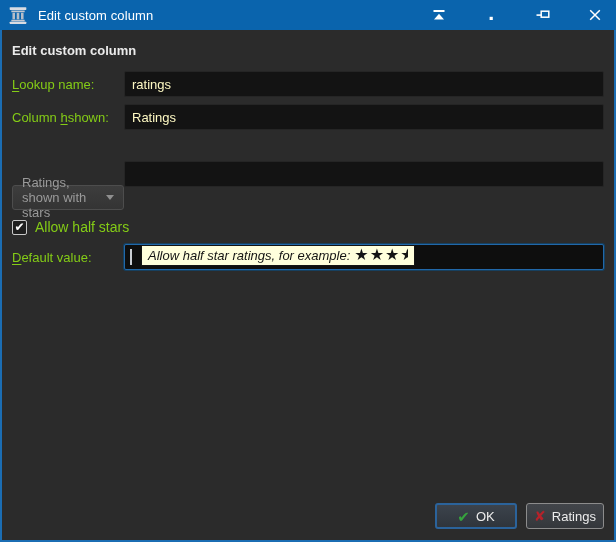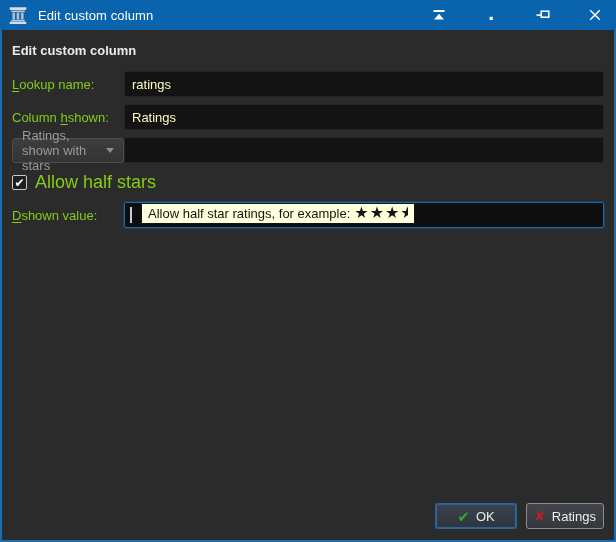--- a/index.html
+++ b/index.html
@@ -64,21 +64,21 @@
     outline: none;
   }
 
   .combo {
     height: 25px;
     background: linear-gradient(#3d3d3d, #343434);
     border: 1px solid #4d4d4d;
     border-radius: 3px;
     display: flex; align-items: center;
     padding: 0 9px;
-    color: #9a9a9a; font-size: 13px;
+    color: #9a9a9a; font-size: 13px; margin-top: 48px;
   }
   .combo-arrow {
     margin-left: auto;
     width: 0; height: 0;
     border-left: 4.5px solid transparent;
     border-right: 4.5px solid transparent;
     border-top: 5px solid #8f8f8f;
   }
 
   .check-row {
@@ -88,21 +88,21 @@
   }
   .checkbox {
     width: 15px; height: 15px;
     background: #1f1f1f;
     border: 1px solid #c9c9c9;
     border-radius: 2px;
     display: inline-flex; align-items: center; justify-content: center;
     color: #ffffff; font-size: 12px; line-height: 1;
     margin-right: 8px;
   }
-  .check-row .lbl { font-size: 18px; }
+  .check-row .lbl { font-size: 14px; }
 
   .dv-wrap { position: relative; }
   .txt.focused {
     border: 1px solid #2168a9;
     background: #0e0e0e;
     box-shadow: 0 0 0 1px #17405f;
   }
   .caret {
     position: absolute; left: 6px; top: 5px;
     width: 2px; height: 16px; background: #c9cdd2;
@@ -110,20 +110,21 @@
   .tooltip {
     position: absolute; left: 17px; top: 1px;
     background: #ffffdc;
     border: 1px solid #141414;
     color: #141414;
     font-size: 13px;
     padding: 1px 6px 2px 6px;
     white-space: nowrap;
     display: flex; align-items: center;
     z-index: 5;
+    font-style: italic;
   }
   .tooltip .stars { font-size: 16px; line-height: 1; margin-left: 4px; letter-spacing: 1px; }
   .half-star {
     display: inline-block; width: 8px; overflow: hidden;
     font-size: 16px; line-height: 1; white-space: nowrap;
   }
 
   .spacer { flex: 1; }
 
   
@@ -211,21 +212,21 @@
 
       <input class="txt" type="text" value="" style="">
 
       <div class="check-row">
         <span class="checkbox">
             <span>✔</span>
           </span>
         <span class="lbl">Allow half stars</span>
       </div>
 
-      <span class="lbl"><span></span><span class="mn">D</span><span>shown value:</span></span>
+      <span class="lbl"><span></span><span class="mn">D</span><span>efault value:</span></span>
       <div class="dv-wrap">
         <input class="txt focused" type="text" value="" style="">
         <span class="caret"></span>
         <div class="tooltip">
           <span>Allow half star ratings, for example:</span>
           <span class="stars">★★★</span>
           <span class="half-star">★</span>
         </div>
       </div>
     </div>

